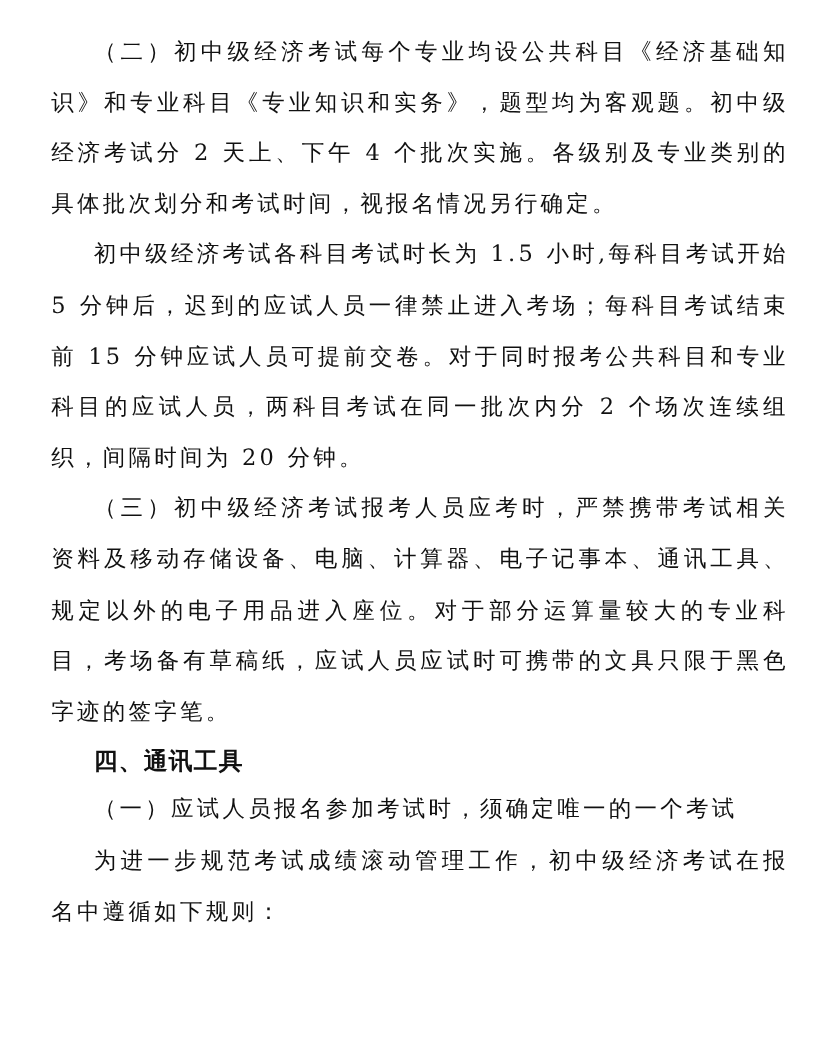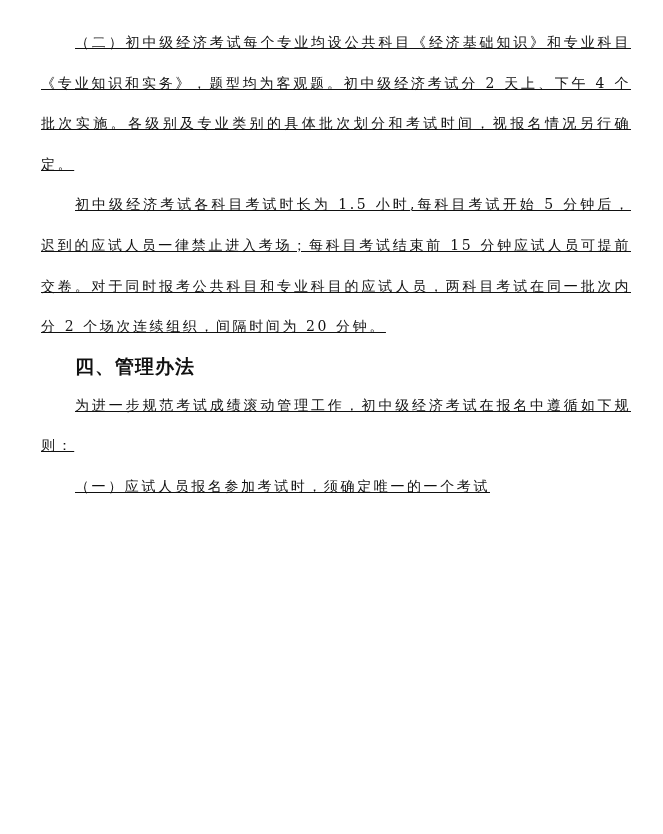--- a/index.html
+++ b/index.html
@@ -16,41 +16,41 @@
       color: #111111;
     }
     .page {
       position: absolute;
       left: 41px;
       top: 22px;
       width: 590px;
     }
     .para {
       margin: 0;
-      font-size: 14px;
+      font-size: 18px;
       line-height: 40.6px;
       letter-spacing: 2.6px;
       text-align: justify;
       text-align-last: left;
       text-indent: 34px;
       word-break: break-all;
-      text-decoration: underline;
     }
     .heading {
       margin: 0;
       font-family: "DejaVu Sans", "Liberation Sans", sans-serif;
       font-weight: bold;
       font-size: 19px;
       line-height: 38px;
       letter-spacing: 1px;
       text-indent: 34px;
     }
   </style>
 </head>
 <body>
 
 <div class="page">
   <p class="para">（二）初中级经济考试每个专业均设公共科目《经济基础知识》和专业科目《专业知识和实务》，题型均为客观题。初中级经济考试分 2 天上、下午 4 个批次实施。各级别及专业类别的具体批次划分和考试时间，视报名情况另行确定。</p>
   <p class="para">初中级经济考试各科目考试时长为 1.5 小时,每科目考试开始 5 分钟后，迟到的应试人员一律禁止进入考场；每科目考试结束前 15 分钟应试人员可提前交卷。对于同时报考公共科目和专业科目的应试人员，两科目考试在同一批次内分 2 个场次连续组织，间隔时间为 20 分钟。</p>
-  <h2 class="heading">四、管理办法</h2>
+  <p class="para">（三）初中级经济考试报考人员应考时，严禁携带考试相关资料及移动存储设备、电脑、计算器、电子记事本、通讯工具、规定以外的电子用品进入座位。对于部分运算量较大的专业科目，考场备有草稿纸，应试人员应试时可携带的文具只限于黑色字迹的签字笔。</p>
+  <h2 class="heading">四、通讯工具</h2>
+  <p class="para">（一）应试人员报名参加考试时，须确定唯一的一个考试</p>
   <p class="para">为进一步规范考试成绩滚动管理工作，初中级经济考试在报名中遵循如下规则：</p>
-  <p class="para">（一）应试人员报名参加考试时，须确定唯一的一个考试</p>
 </div>
 
 </body></html>

